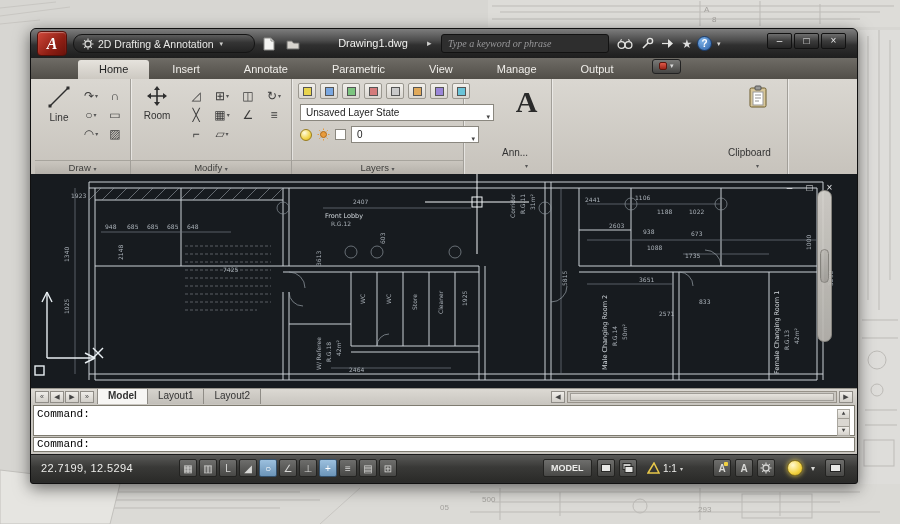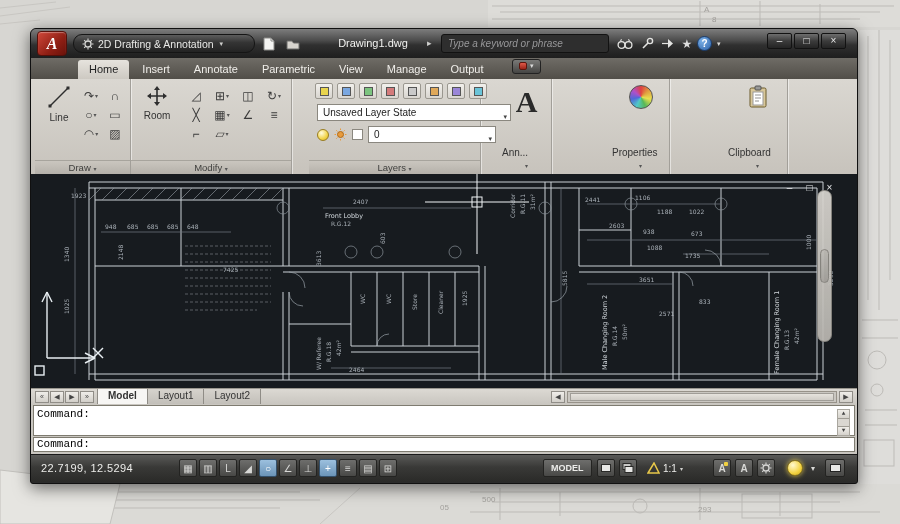--- a/index.html
+++ b/index.html
@@ -16,31 +16,31 @@
   .win{position:absolute;left:30px;top:28px;width:828px;height:456px;background:#2b2b2b;border:1px solid #101010;border-radius:6px 6px 3px 3px;box-shadow:0 4px 16px rgba(0,0,0,.55)}
 
   
   .titlebar{position:absolute;left:0;top:0;right:0;height:29px;background:linear-gradient(#7d7d7d,#4b4b4b 40%,#303030 55%,#1e1e1e);border-radius:5px 5px 0 0}
   .logo{position:absolute;left:6px;top:2px;width:30px;height:25px;background:linear-gradient(135deg,#d0483a,#8f1f14 60%,#6a120a);border:1px solid #55100a;border-radius:4px;color:#fff;font:italic bold 16px "Liberation Serif",serif;display:flex;align-items:center;justify-content:center;box-shadow:inset 0 1px 1px rgba(255,255,255,.35)}
   .pill{position:absolute;left:42px;top:5px;width:182px;height:19px;background:linear-gradient(#5d5d5d,#343434 45%,#232323);border:1px solid #151515;border-radius:9px;color:#e9e9e7;font-size:10.5px;display:flex;align-items:center;gap:4px;padding:0 8px;white-space:nowrap}
   .pill .dd{font-size:7px;color:#cfcfcd;margin-left:2px}
   .tb-ico{position:absolute;top:5px;width:20px;height:19px;display:flex;align-items:center;justify-content:center;border-radius:3px}
   .doc-title{position:absolute;left:292px;top:0;width:100px;height:29px;line-height:29px;text-align:center;color:#f2f2f0;font-size:11px;white-space:nowrap}
   .flyout{position:absolute;left:396px;top:9px;color:#cfcfcd;font-size:9px}
-  input.search{position:absolute;left:410px;top:5px;width:168px;height:19px;background:#2e2e2e;border:1px solid #121212;border-radius:3px;padding:0 6px;color:#ddd;font-size:10px;font-family:Liberation Sans, sans-serif}
+  input.search{position:absolute;left:410px;top:5px;width:168px;height:19px;background:#2e2e2e;border:1px solid #121212;border-radius:3px;padding:0 6px;color:#ddd;font-size:10px;font-family:Liberation Serif, serif}
   input.search::placeholder{color:#98989a;font-style:italic}
   .star{color:#ddd;font-size:12px}
   .help{position:absolute;left:666px;top:7px;width:15px;height:15px;border-radius:50%;background:radial-gradient(circle at 35% 30%,#7db2e8,#2d62a8);border:1px solid #1c3f70;color:#fff;font-size:10px;font-weight:bold;text-align:center;line-height:13px}
   .helpdd{position:absolute;left:686px;top:11px;font-size:7px;color:#d8d8d6}
   .wc{position:absolute;top:4px;width:25px;height:16px;background:linear-gradient(#6e6e6e,#3b3b3b 50%,#242424);border:1px solid #121212;color:#e8e8e8;font-size:10px;text-align:center;line-height:13px;border-radius:2px}
 
   
   .tabsrow{position:absolute;left:0;top:29px;right:0;height:21px;background:linear-gradient(#6f6c66,#514e48);white-space:nowrap;padding-left:46px}
   #ribbon-tabs{display:inline}
-  .tab{display:inline-block;height:19px;line-height:19px;padding:0 11px;margin:2px 1px 0;color:#f0eeea;font-size:11px;border-radius:3px 3px 0 0}
+  .tab{display:inline-block;height:19px;line-height:19px;padding:0 21px;margin:2px 1px 0;color:#f0eeea;font-size:11px;border-radius:3px 3px 0 0}
   .tab.active{background:linear-gradient(#e6e3dd,#cdc9c2);color:#232323}
   .tab-extra{display:inline-flex;align-items:center;gap:3px;margin-left:12px;height:15px;padding:0 6px;background:linear-gradient(#7a7a78,#454543);border:1px solid #222;border-radius:3px;color:#ddd;font-size:7px;vertical-align:3px}
   .reddot{display:inline-block;width:8px;height:8px;background:linear-gradient(#e05a4a,#9c2418);border-radius:2px;border:1px solid #5e140c}
 
   
   .ribbon{position:absolute;left:0;top:50px;right:0;height:95px;background:linear-gradient(#dad7d1,#c7c3bc)}
   .panel{position:absolute;top:0;height:95px;border-right:1px solid #a29f99;box-shadow:1px 0 0 rgba(255,255,255,.5)}
   .panel-footer{position:absolute;left:0;right:0;bottom:0;height:14px;background:linear-gradient(#cac6bf,#b5b1aa);border-top:1px solid #a7a49d;font-size:9.5px;color:#40403e;text-align:center;line-height:13px}
   .panel-footer .fdd{font-size:6px;color:#555}
   .bigbtn{position:absolute;display:flex;flex-direction:column;align-items:center;gap:3px;font-size:10px;color:#333;text-align:center}
@@ -291,21 +291,21 @@
               <span class="mg">▱</span>
               <span class="mdd">▾</span>
             </div>
           </div>
         <div class="panel-footer">
           <span>Modify</span>
           <span class="fdd">▾</span>
         </div>
       </div>
 
-      <div class="panel" style="left:278px;width:172px">
+      <div class="panel" style="left:261px;width:172px">
         <div class="ltools" id="layer-tools">
             <span class="ltool">
               <i style="background: rgb(232, 212, 77);"></i>
             </span>
             <span class="ltool">
               <i style="background: rgb(122, 167, 224);"></i>
             </span>
             <span class="ltool">
               <i style="background: rgb(124, 196, 127);"></i>
             </span>
@@ -349,27 +349,20 @@
 
       <div class="panel" style="left:471px;width:50px">
         <div class="bp-ico">
             <span class="annA">A</span>
           </div>
         <div class="bp-label">Ann...</div>
         <div class="bp-dd">▾</div>
       </div>
 
 
-      <div class="panel" style="left:581px;width:58px">
-        <div class="bp-ico">
-            <span class="propwheel"></span>
-          </div>
-        <div class="bp-label">Properties</div>
-        <div class="bp-dd">▾</div>
-      </div>
 
 
       <div class="panel" style="left:697px;width:60px">
         <div class="bp-ico">
           <svg width="24" height="24">
               <rect x="4" y="3" width="16" height="19" rx="1.5" fill="#d8c79a" stroke="#6b5a2a"></rect>
               <rect x="9" y="1" width="6" height="4" rx="1" fill="#9a9a98" stroke="#555"></rect>
               <rect x="7" y="7" width="10" height="13" fill="#fff" stroke="#999"></rect>
               <path d="M9 10h6M9 13h6M9 16h4" stroke="#777" stroke-width=".8"></path>
             </svg>

